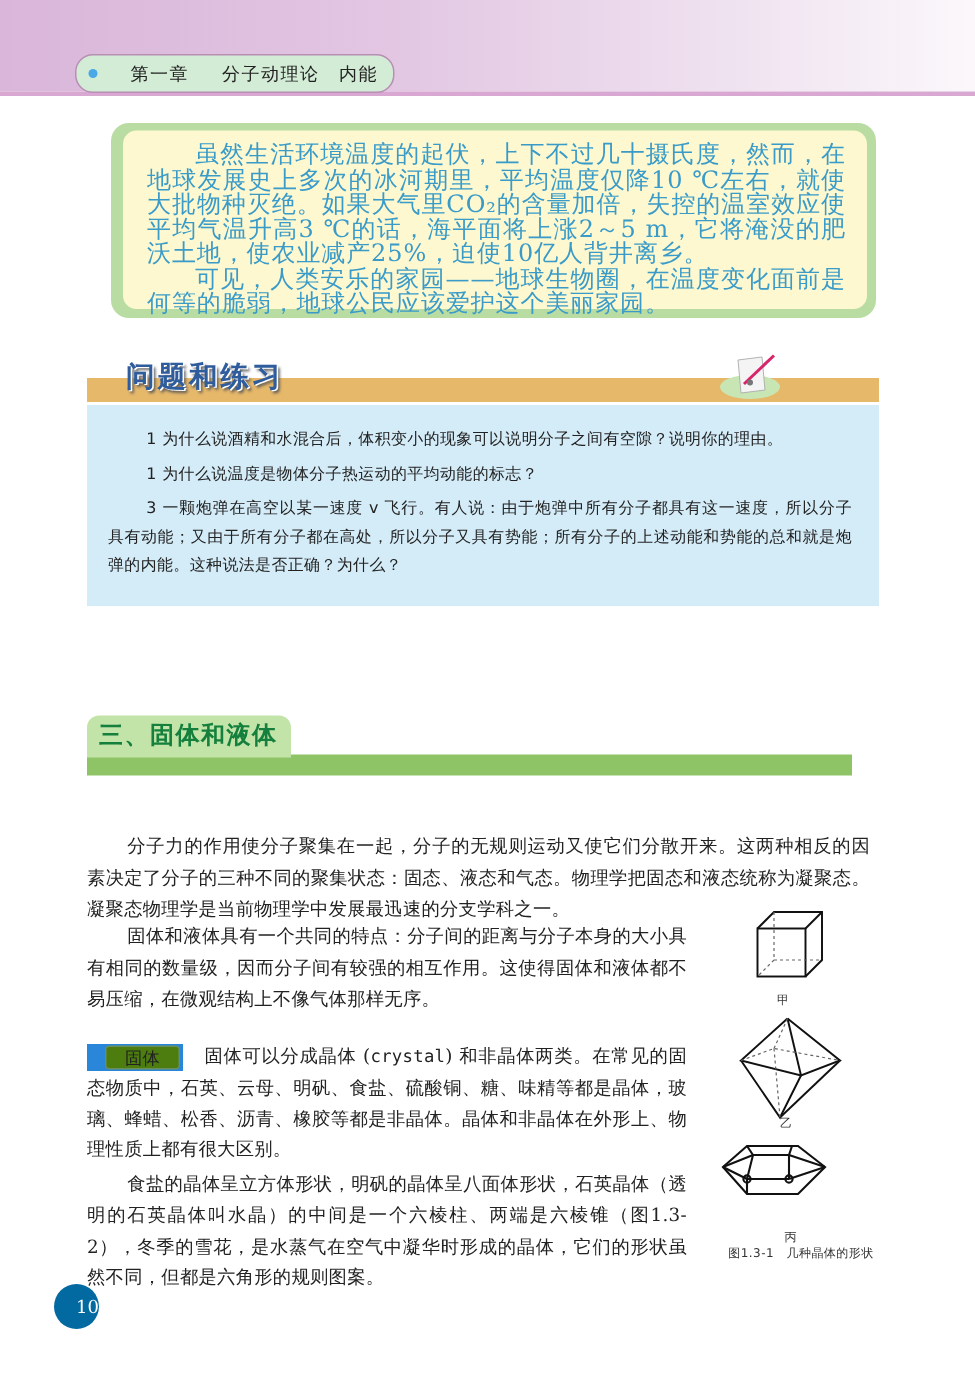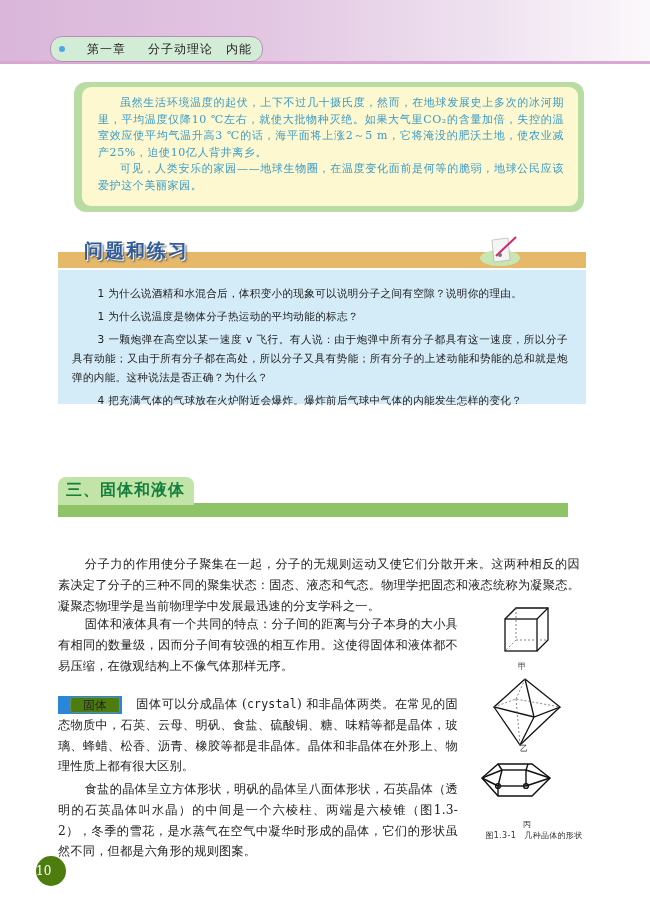--- a/index.html
+++ b/index.html
@@ -30,21 +30,21 @@
   .chapter-pill span.t { letter-spacing: 1px; white-space: pre; }
 
   .reading-box {
     position: absolute; left: 74px; top: 82px; width: 510px; height: 130px;
     background: #b9dca3; border-radius: 12px;
   }
   .reading-inner {
     position: absolute; left: 8px; top: 5px; right: 6px; bottom: 6px;
     background: #fdf8cf; border-radius: 9px;
     padding: 8px 14px 0 16px; box-sizing: border-box;
-    color: #3a9bc9; font-size: 11px; line-height: 16.5px;
+    color: #3a9bc9; font-size: 16px; line-height: 16.5px;
     letter-spacing: 0.6px;
   }
   .reading-inner p { margin: 0; text-indent: 2em; text-align: justify; }
 
   .ex-title-area {
     position: absolute; left: 58px; top: 232px; width: 528px; height: 38px;
   }
   .ex-band {
     position: absolute; left: 0; top: 20px; width: 528px; height: 16px;
     background: #e6b86a;
@@ -112,22 +112,22 @@
 
   .figure { position: absolute; left: 468px; top: 600px; width: 132px; height: 250px; }
   .fig-label { position: absolute; font-size: 8px; color: #333; }
   .fig-caption {
     position: absolute; left: 0; top: 230px; width: 132px; text-align: center;
     font-family: "DejaVu Sans", sans-serif; font-size: 8px; color: #333; letter-spacing: 0.3px;
   }
 
   .page-num {
     position: absolute; left: 36px; top: 856px; width: 30px; height: 30px;
-    border-radius: 50%; background: #4d7c0f; color: #fff;
-    font-size: 12px; line-height: 30px; text-align: left;
+    border-radius: 50%; background: #0369a1; color: #fff;
+    font-size: 12px; line-height: 30px; text-align: right;
   }
 </style>
 </head>
 <body>
 
 <div class="header-band">
   <div class="chapter-pill">
     <span class="dot"></span>
     <span class="t">第一章</span>
     <span class="t">分子动理论　内能</span>
@@ -149,21 +149,20 @@
     <path d="M14 6 L30 4 L32 26 L16 28 Z" fill="#f4f4f4" stroke="#aaa" stroke-width="0.6"></path>
     <line x1="18" y1="22" x2="38" y2="3" stroke="#d8246a" stroke-width="2"></line>
     <circle cx="22" cy="21" r="2" fill="#777"></circle>
   </svg>
 </div>
 
 <div class="ex-body">
   <p>1  为什么说酒精和水混合后，体积变小的现象可以说明分子之间有空隙？说明你的理由。</p>
   <p>1  为什么说温度是物体分子热运动的平均动能的标志？</p>
   <p>3  一颗炮弹在高空以某一速度 v 飞行。有人说：由于炮弹中所有分子都具有这一速度，所以分子具有动能；又由于所有分子都在高处，所以分子又具有势能；所有分子的上述动能和势能的总和就是炮弹的内能。这种说法是否正确？为什么？</p>
-  <p>4  把充满气体的气球放在火炉附近会爆炸。爆炸前后气球中气体的内能发生怎样的变化？</p>
 </div>
 
 <div class="section-head">
   <div class="section-bar"></div>
   <div class="section-tab">三、固体和液体</div>
 </div>
 
 <div class="body-text p1">
   <p class="indent">分子力的作用使分子聚集在一起，分子的无规则运动又使它们分散开来。这两种相反的因素决定了分子的三种不同的聚集状态：固态、液态和气态。物理学把固态和液态统称为凝聚态。凝聚态物理学是当前物理学中发展最迅速的分支学科之一。</p>
 </div>

